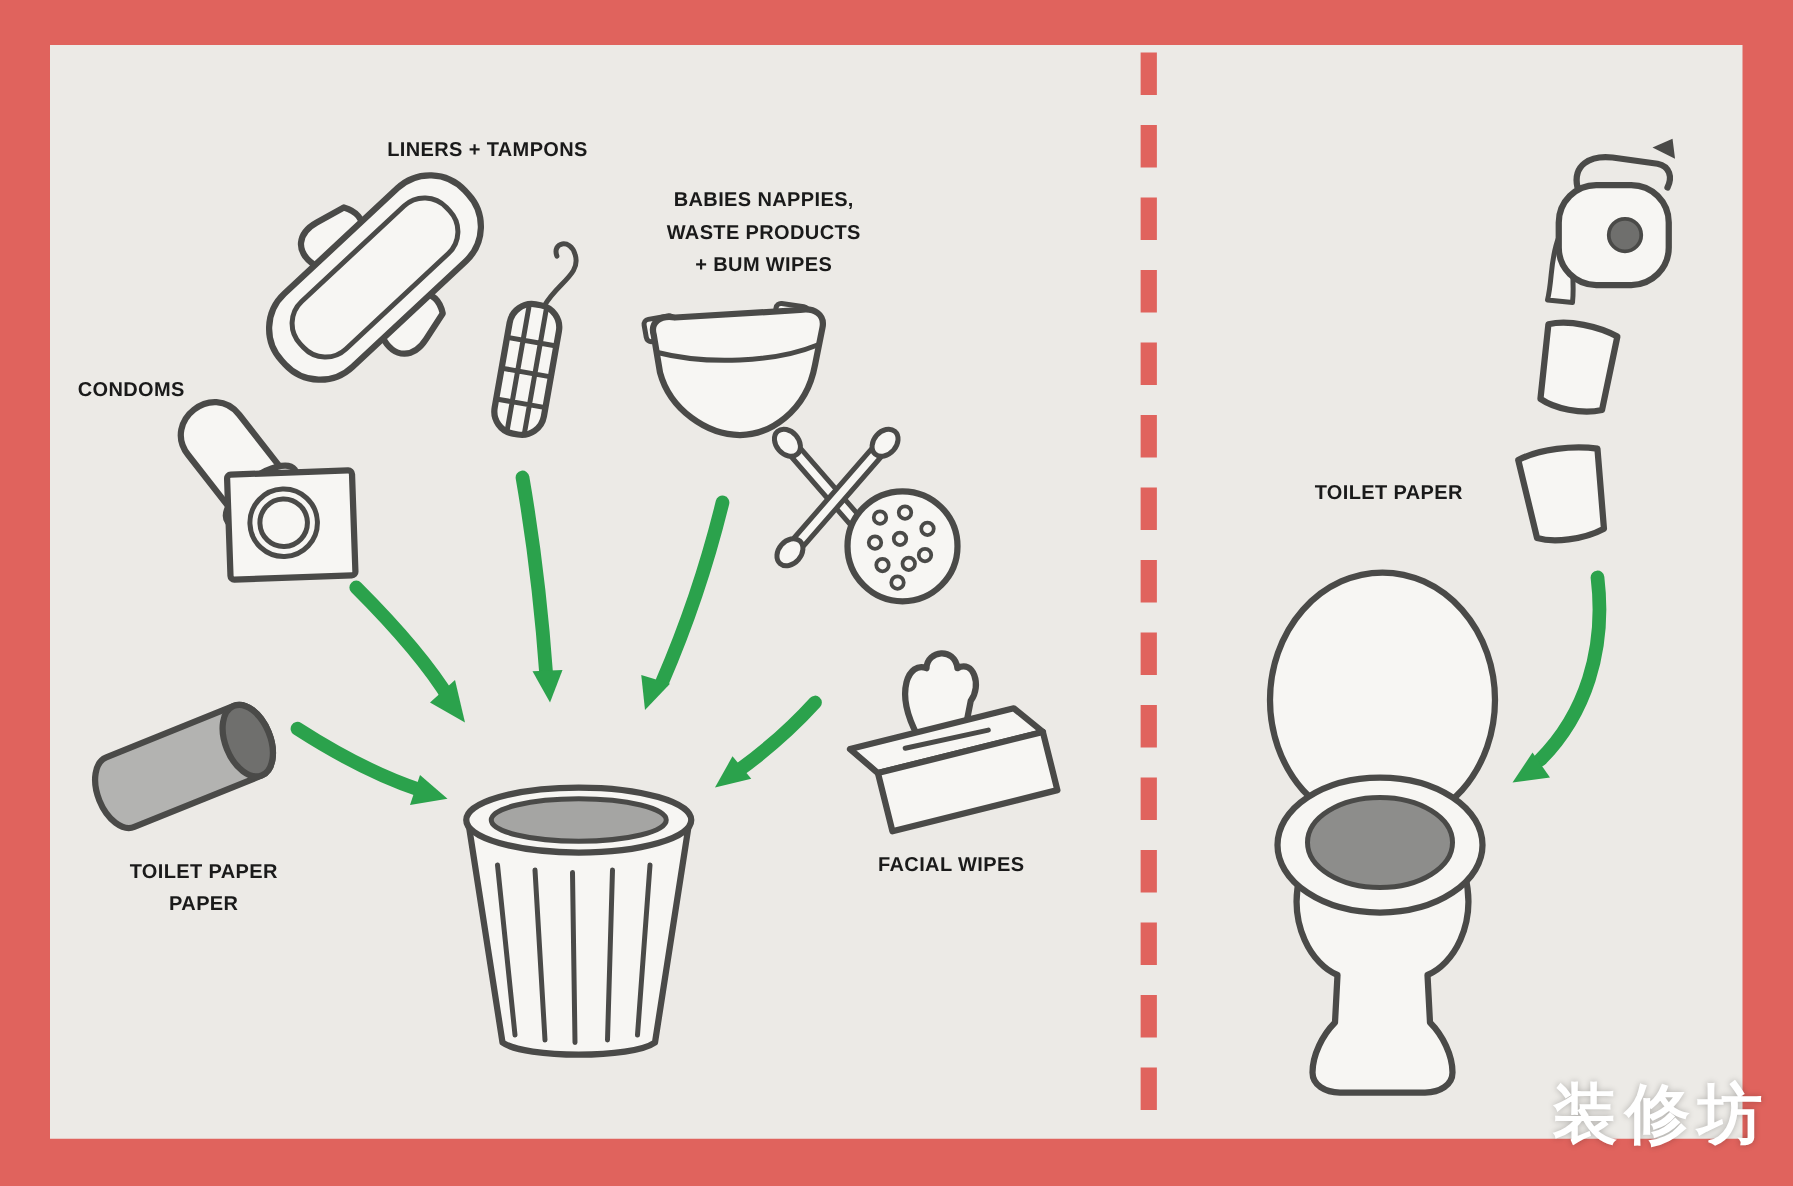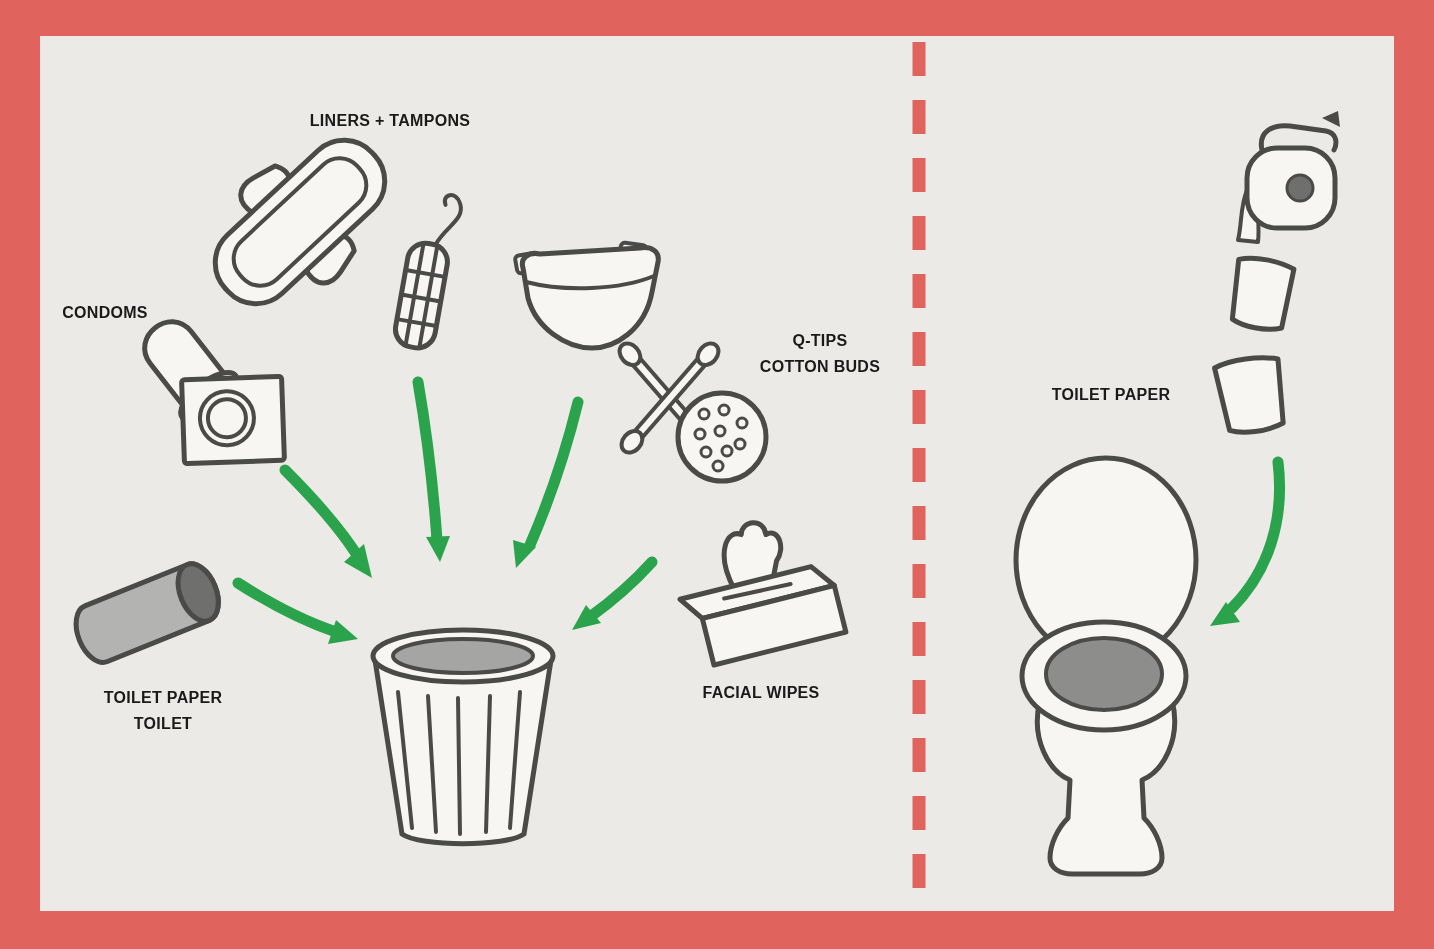--- a/index.html
+++ b/index.html
@@ -157,30 +157,32 @@
     <g>
       <ellipse class="wht" cx="1106" cy="560" rx="90" ry="102"></ellipse>
       <path class="wht" d="M 1040,700 C 1030,740 1050,772 1070,780 L 1068,818 C 1058,828 1050,844 1050,858 C 1050,868 1060,874 1072,874 L 1140,874 C 1152,874 1162,868 1162,858 C 1162,844 1154,828 1144,818 L 1142,780 C 1162,772 1182,740 1172,700 Z"></path>
       <ellipse class="wht" cx="1104" cy="676" rx="82" ry="54"></ellipse>
       <ellipse cx="1104" cy="674" rx="58" ry="36" fill="var(--gray_seat)" stroke="var(--ink)" stroke-width="4"></ellipse>
     </g>
   </svg>
 
   <div class="label" style="left:390px;top:108px;">LINERS + TAMPONS</div>
 
+  <div class="label" style="left:611px;top:148px;">
+    <div>BABIES NAPPIES,</div>
+    <div>WASTE PRODUCTS</div>
+    <div>+ BUM WIPES</div>
+  </div>
 
   <div class="label" style="left:105px;top:300px;">CONDOMS</div>
 
-  <div class="label" style="left:820px;top:328px;">
-    <div>Q-TIPS</div>
-    <div>COTTON BUDS</div>
-  </div>
 
   <div class="label" style="left:163px;top:685px;">
     <div>TOILET PAPER</div>
-    <div>TOILET</div>
+    <div>PAPER</div>
   </div>
 
   <div class="label" style="left:761px;top:680px;">FACIAL WIPES</div>
 
   <div class="label" style="left:1111px;top:382px;">TOILET PAPER</div>
 
+  <div class="watermark">装修坊</div>
 </div>
 
 </body></html>

